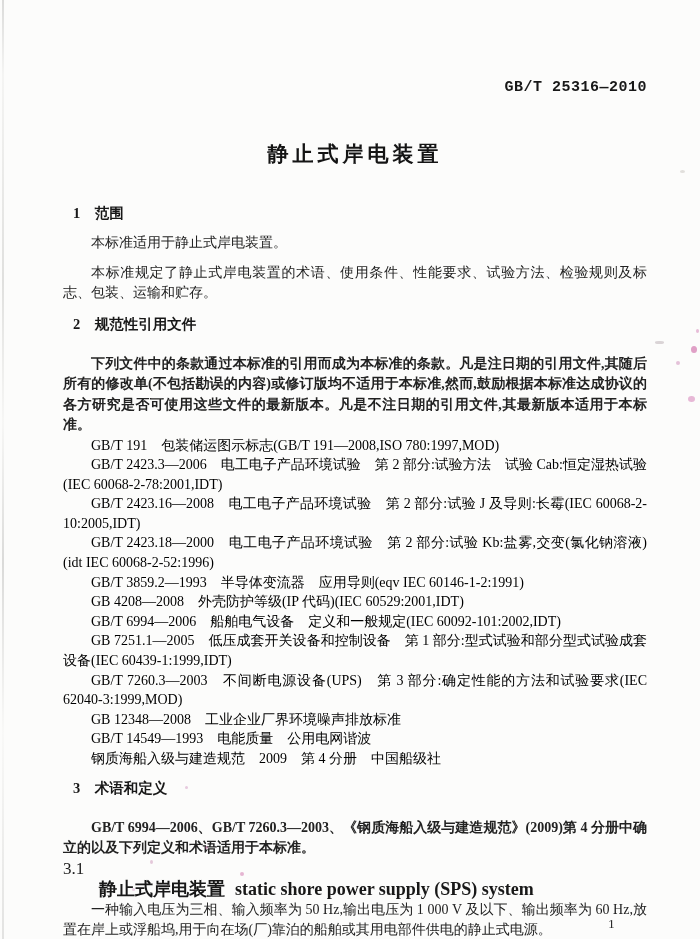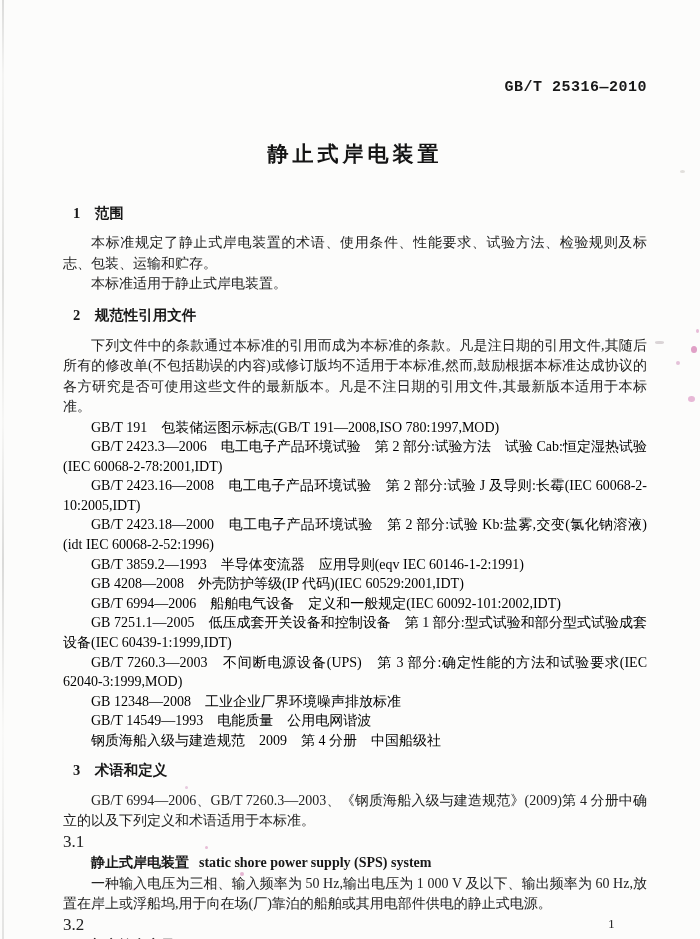--- a/index.html
+++ b/index.html
@@ -44,32 +44,32 @@
     font-family:Liberation Serif, serif;
     font-weight:bold;font-size:14.5px;line-height:20px;
     color:#181818;
   }
   .h1{margin-top:36px;}
   .h2{margin-top:10px;}
   .h3{margin-top:9px;}
   p{margin:0;font-size:14px;line-height:20.5px;text-align:justify;color:#222;}
   .indent{text-indent:2em;}
   .p-first{margin-top:9px;}
-  .intro{margin-top:11px;}
+  .intro{margin-top:20px;font-weight:bold;}
   .ref-list{
     list-style:none;margin:0;padding:0;
   }
   .ref-list li{
     font-size:14px;line-height:19.6px;
     text-indent:2em;text-align:justify;color:#000000;
   }
   .term-block{margin:0;}
   .term-number{margin-top:0;font-size:17px;line-height:20.5px;color:#222;}
   .term-line{
-    margin:0;text-indent:2em;font-size:14px;line-height:20.5px;
+    margin:0;text-indent:2em;font-size:18px;line-height:20.5px;
   }
   .term-zh{
     font-family:"Liberation Sans","DejaVu Sans",sans-serif;
     font-weight:bold;color:#181818;
   }
   .term-en{
     font-family:"Liberation Serif","DejaVu Serif",serif;
     font-weight:bold;color:#181818;margin-left:10px;
   }
   .page-number{
@@ -96,22 +96,22 @@
 <div class="page">
   <div class="scan-edge"></div>
 
   <div class="content">
 
     <div class="doc-code">GB/T 25316—2010</div>
 
     <h1 class="doc-title">静止式岸电装置</h1>
 
     <h2 class="sec-heading h1">1　范围</h2>
+    <p class="indent">本标准适用于静止式岸电装置。</p>
     <p class="indent p-first">本标准规定了静止式岸电装置的术语、使用条件、性能要求、试验方法、检验规则及标志、包装、运输和贮存。</p>
-    <p class="indent">本标准适用于静止式岸电装置。</p>
 
     <h2 class="sec-heading h2">2　规范性引用文件</h2>
     <p class="indent intro">下列文件中的条款通过本标准的引用而成为本标准的条款。凡是注日期的引用文件,其随后所有的修改单(不包括勘误的内容)或修订版均不适用于本标准,然而,鼓励根据本标准达成协议的各方研究是否可使用这些文件的最新版本。凡是不注日期的引用文件,其最新版本适用于本标准。</p>
 
     <ul class="ref-list">
       <li>GB/T 191　包装储运图示标志(GB/T 191—2008,ISO 780:1997,MOD)</li>
       <li>GB/T 2423.3—2006　电工电子产品环境试验　第 2 部分:试验方法　试验 Cab:恒定湿热试验(IEC 60068-2-78:2001,IDT)</li>
       <li>GB/T 2423.16—2008　电工电子产品环境试验　第 2 部分:试验 J 及导则:长霉(IEC 60068-2-10:2005,IDT)</li>
       <li>GB/T 2423.18—2000　电工电子产品环境试验　第 2 部分:试验 Kb:盐雾,交变(氯化钠溶液)(idt IEC 60068-2-52:1996)</li>
       <li>GB/T 3859.2—1993　半导体变流器　应用导则(eqv IEC 60146-1-2:1991)</li>

